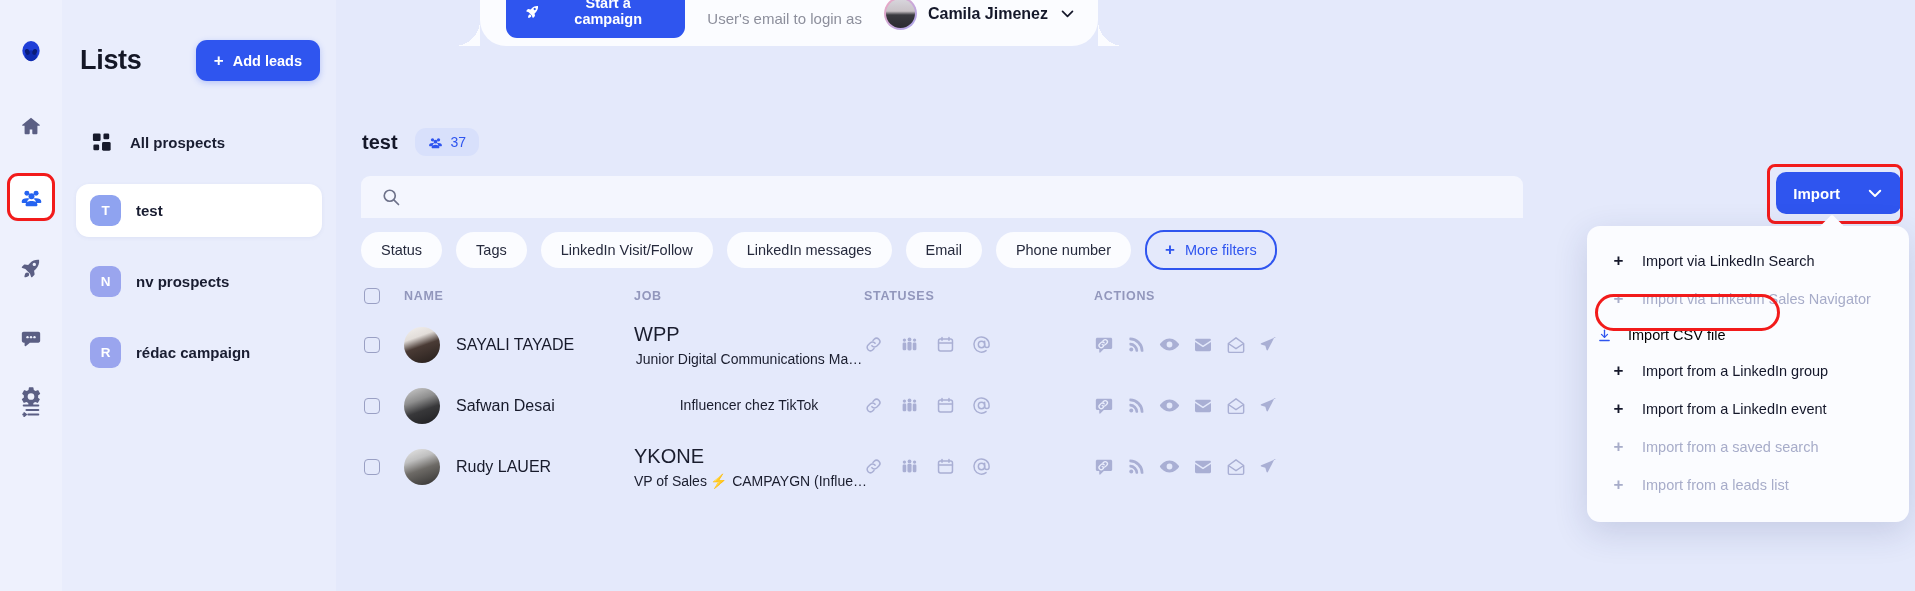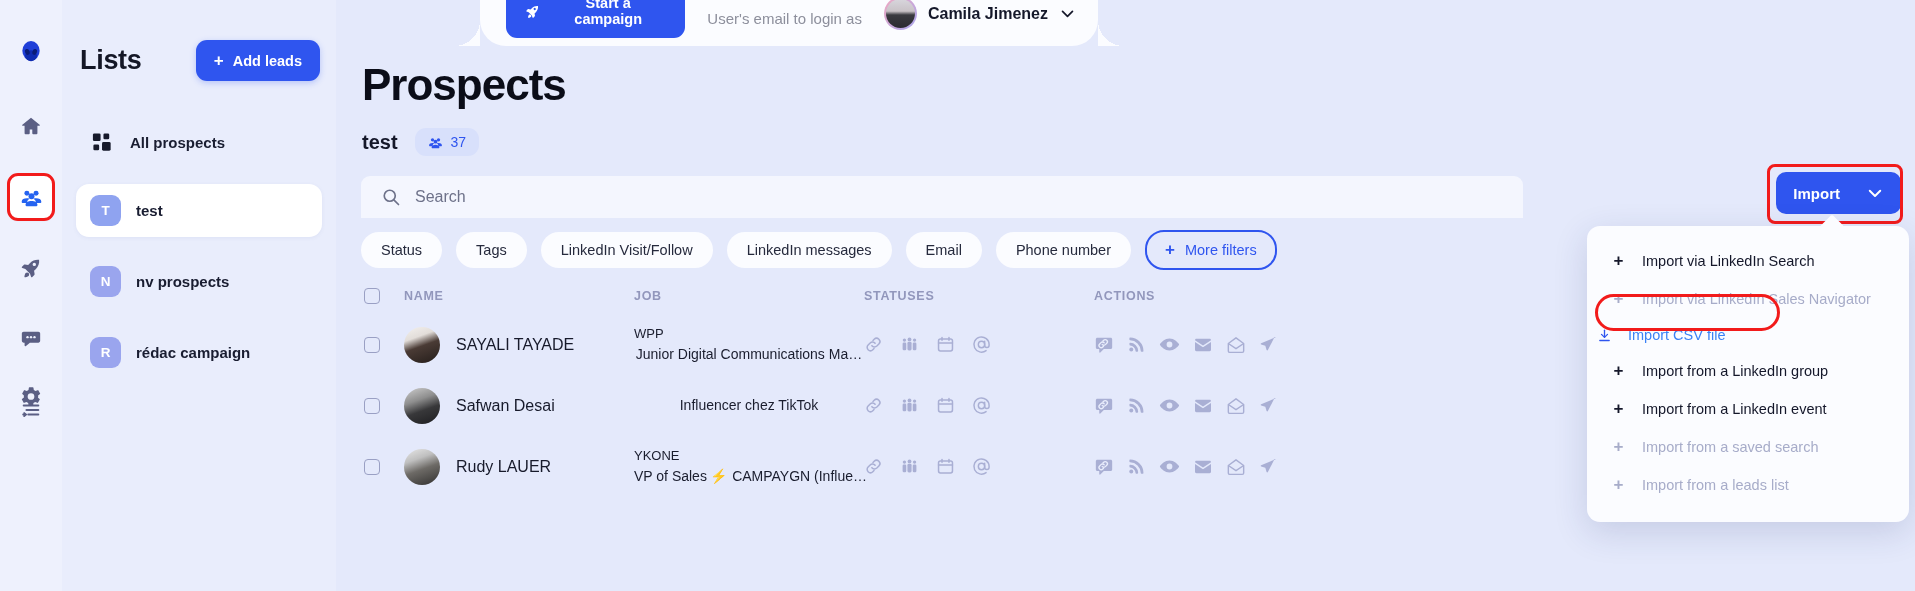--- a/index.html
+++ b/index.html
@@ -159,21 +159,21 @@
     background: transparent; cursor: pointer; display:block;
   }
   .trow { display: flex; align-items: center; height: 61px; padding-left: 3px; }
   .row-name { display: flex; align-items: center; gap: 16px; }
   .pic { width: 36px; height: 36px; border-radius: 50%; flex: none; }
   .pic.p1 { background: linear-gradient(160deg,#f4f2f0 0%,#e2ddd9 30%,#4a3b35 52%,#241d1a 100%); }
   .pic.p2 { background: linear-gradient(160deg,#cfcfcf 0%,#8e8e8e 35%,#38383a 60%,#1d1d20 100%); }
   .pic.p3 { background: linear-gradient(160deg,#e8e8e8 0%,#bfbfbf 30%,#6d6a66 55%,#31302f 100%); }
   .nm { font-size: 16px; color: #171a2b; white-space: nowrap; }
   .job { line-height: 1.45; }
-  .job-co { font-size: 13px; color: #1a1d2e; }
+  .job-co { font-size: 20px; color: #1a1d2e; }
   .job-ti { font-size: 14px; color: #1a1d2e; white-space: nowrap; text-align: center; }
   .bolt { color: #ff8a16; }
   .icons { display: flex; align-items: center; gap: 17px; color: #a9afd4; }
   .icons.actions { gap: 13px; }
 
   
   .dropdown {
     position: absolute; right: 6px; top: 226px; width: 322px;
     background: #fbfcff; border-radius: 13px;
     box-shadow: 0 10px 34px rgba(40,50,110,.16);
@@ -183,21 +183,21 @@
     position: absolute; right: 68px; top: -8px; width: 18px; height: 18px;
     background: #fbfcff; transform: rotate(45deg); border-radius: 3px;
   }
   .dd-item {
     display: flex; align-items: center; gap: 16px;
     padding: 9px 24px; font-size: 14.5px; color: #14172a; cursor: pointer;
   }
   .dd-item .ic { width: 15px; display: flex; align-items: center; justify-content: center; font-size: 17px; font-weight: 700; }
   .dd-item.disabled { color: #a7acc9; cursor: default; }
   .dd-item.disabled .ic { color: #a7acc9; }
-  .dd-item.accent { color: #3b82f6; padding-left: 10px; }
+  .dd-item.accent { color: #000000; padding-left: 10px; }
   .dd-item.accent .ic { color: #2f55ef; }
   .dd-highlight {
     position: absolute; left: 8px; top: 68px; width: 185px; height: 37px;
     border: 3px solid #f21b1b; border-radius: 19px; pointer-events: none;
   }
   svg { display: block; }
 </style>
 </head>
 <body>
 
@@ -337,21 +337,20 @@
           </span>
         <span class="user-name">Camila Jimenez</span>
         <span>
           <svg width="17" height="17" viewBox="0 0 24 24" fill="none" stroke="#15182a" stroke-width="2.4" stroke-linecap="round" stroke-linejoin="round">
               <path d="M5 9l7 7 7-7"></path>
             </svg>
         </span>
       </div>
     </div>
 
-    <div class="page-title">Prospects</div>
 
     <div class="subline">
       <span class="sub-name">test</span>
       <span class="count-badge">
         <span>
           <svg width="15" height="15" viewBox="0 0 24 24" fill="#2f55ef">
               <circle cx="7.2" cy="7.6" r="2.6"></circle>
               <circle cx="16.8" cy="7.6" r="2.6"></circle>
               <circle cx="12" cy="10.6" r="3.1"></circle>
               <path d="M1.8 16.2c0-2.2 2.4-3.4 5.4-3.4 1 0 1.9.14 2.7.4-1.5.8-2.3 1.9-2.3 3.4v1.2H2.6c-.45 0-.8-.35-.8-.8v-.8z"></path>
@@ -363,21 +362,20 @@
       </span>
     </div>
 
     <div class="search-wrap">
       <span>
         <svg width="20" height="20" viewBox="0 0 24 24" fill="none" stroke="#6d7189" stroke-width="2" stroke-linecap="round">
             <circle cx="10.5" cy="10.5" r="6.6"></circle>
             <path d="M15.4 15.4 21 21"></path>
           </svg>
       </span>
-      <input class="search-input" type="text" placeholder="Search" style="">
     </div>
 
     <div class="import-zone">
       <button class="import-btn">
         <span>Import</span>
         <span>
           <svg width="18" height="18" viewBox="0 0 24 24" fill="none" stroke="#fff" stroke-width="2.6" stroke-linecap="round" stroke-linejoin="round">
               <path d="M5 9l7 7 7-7"></path>
             </svg>
         </span>

